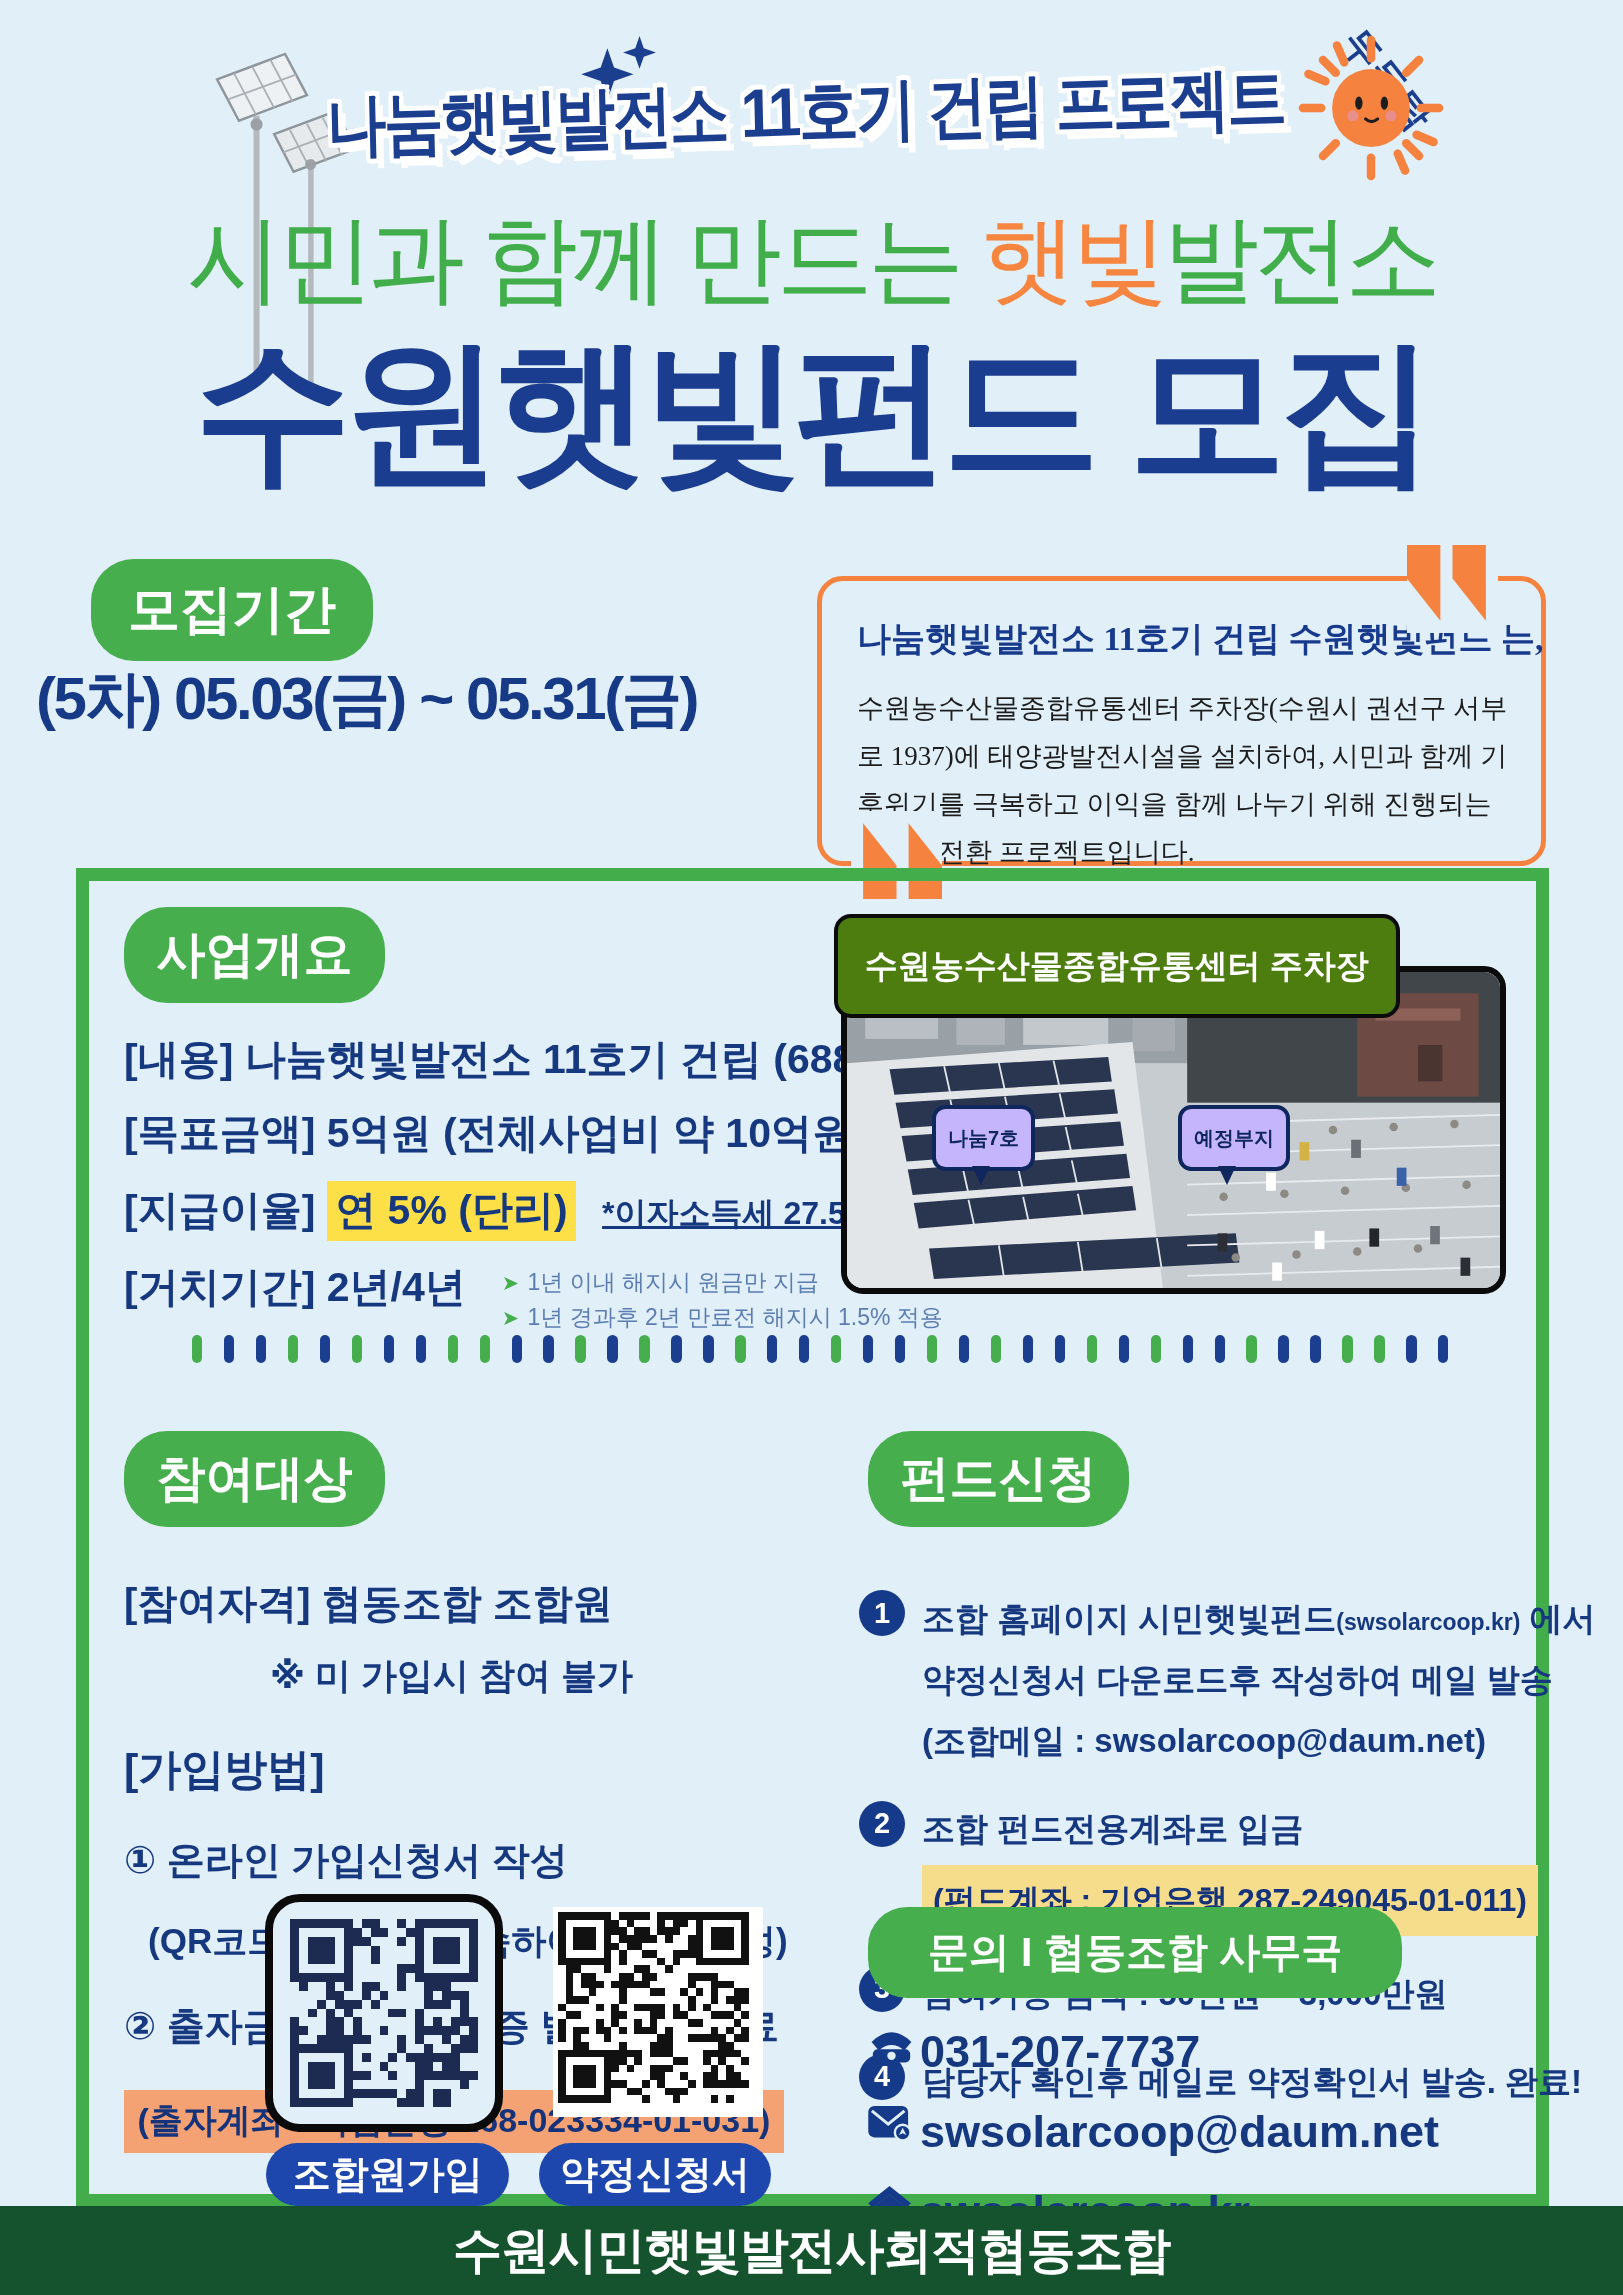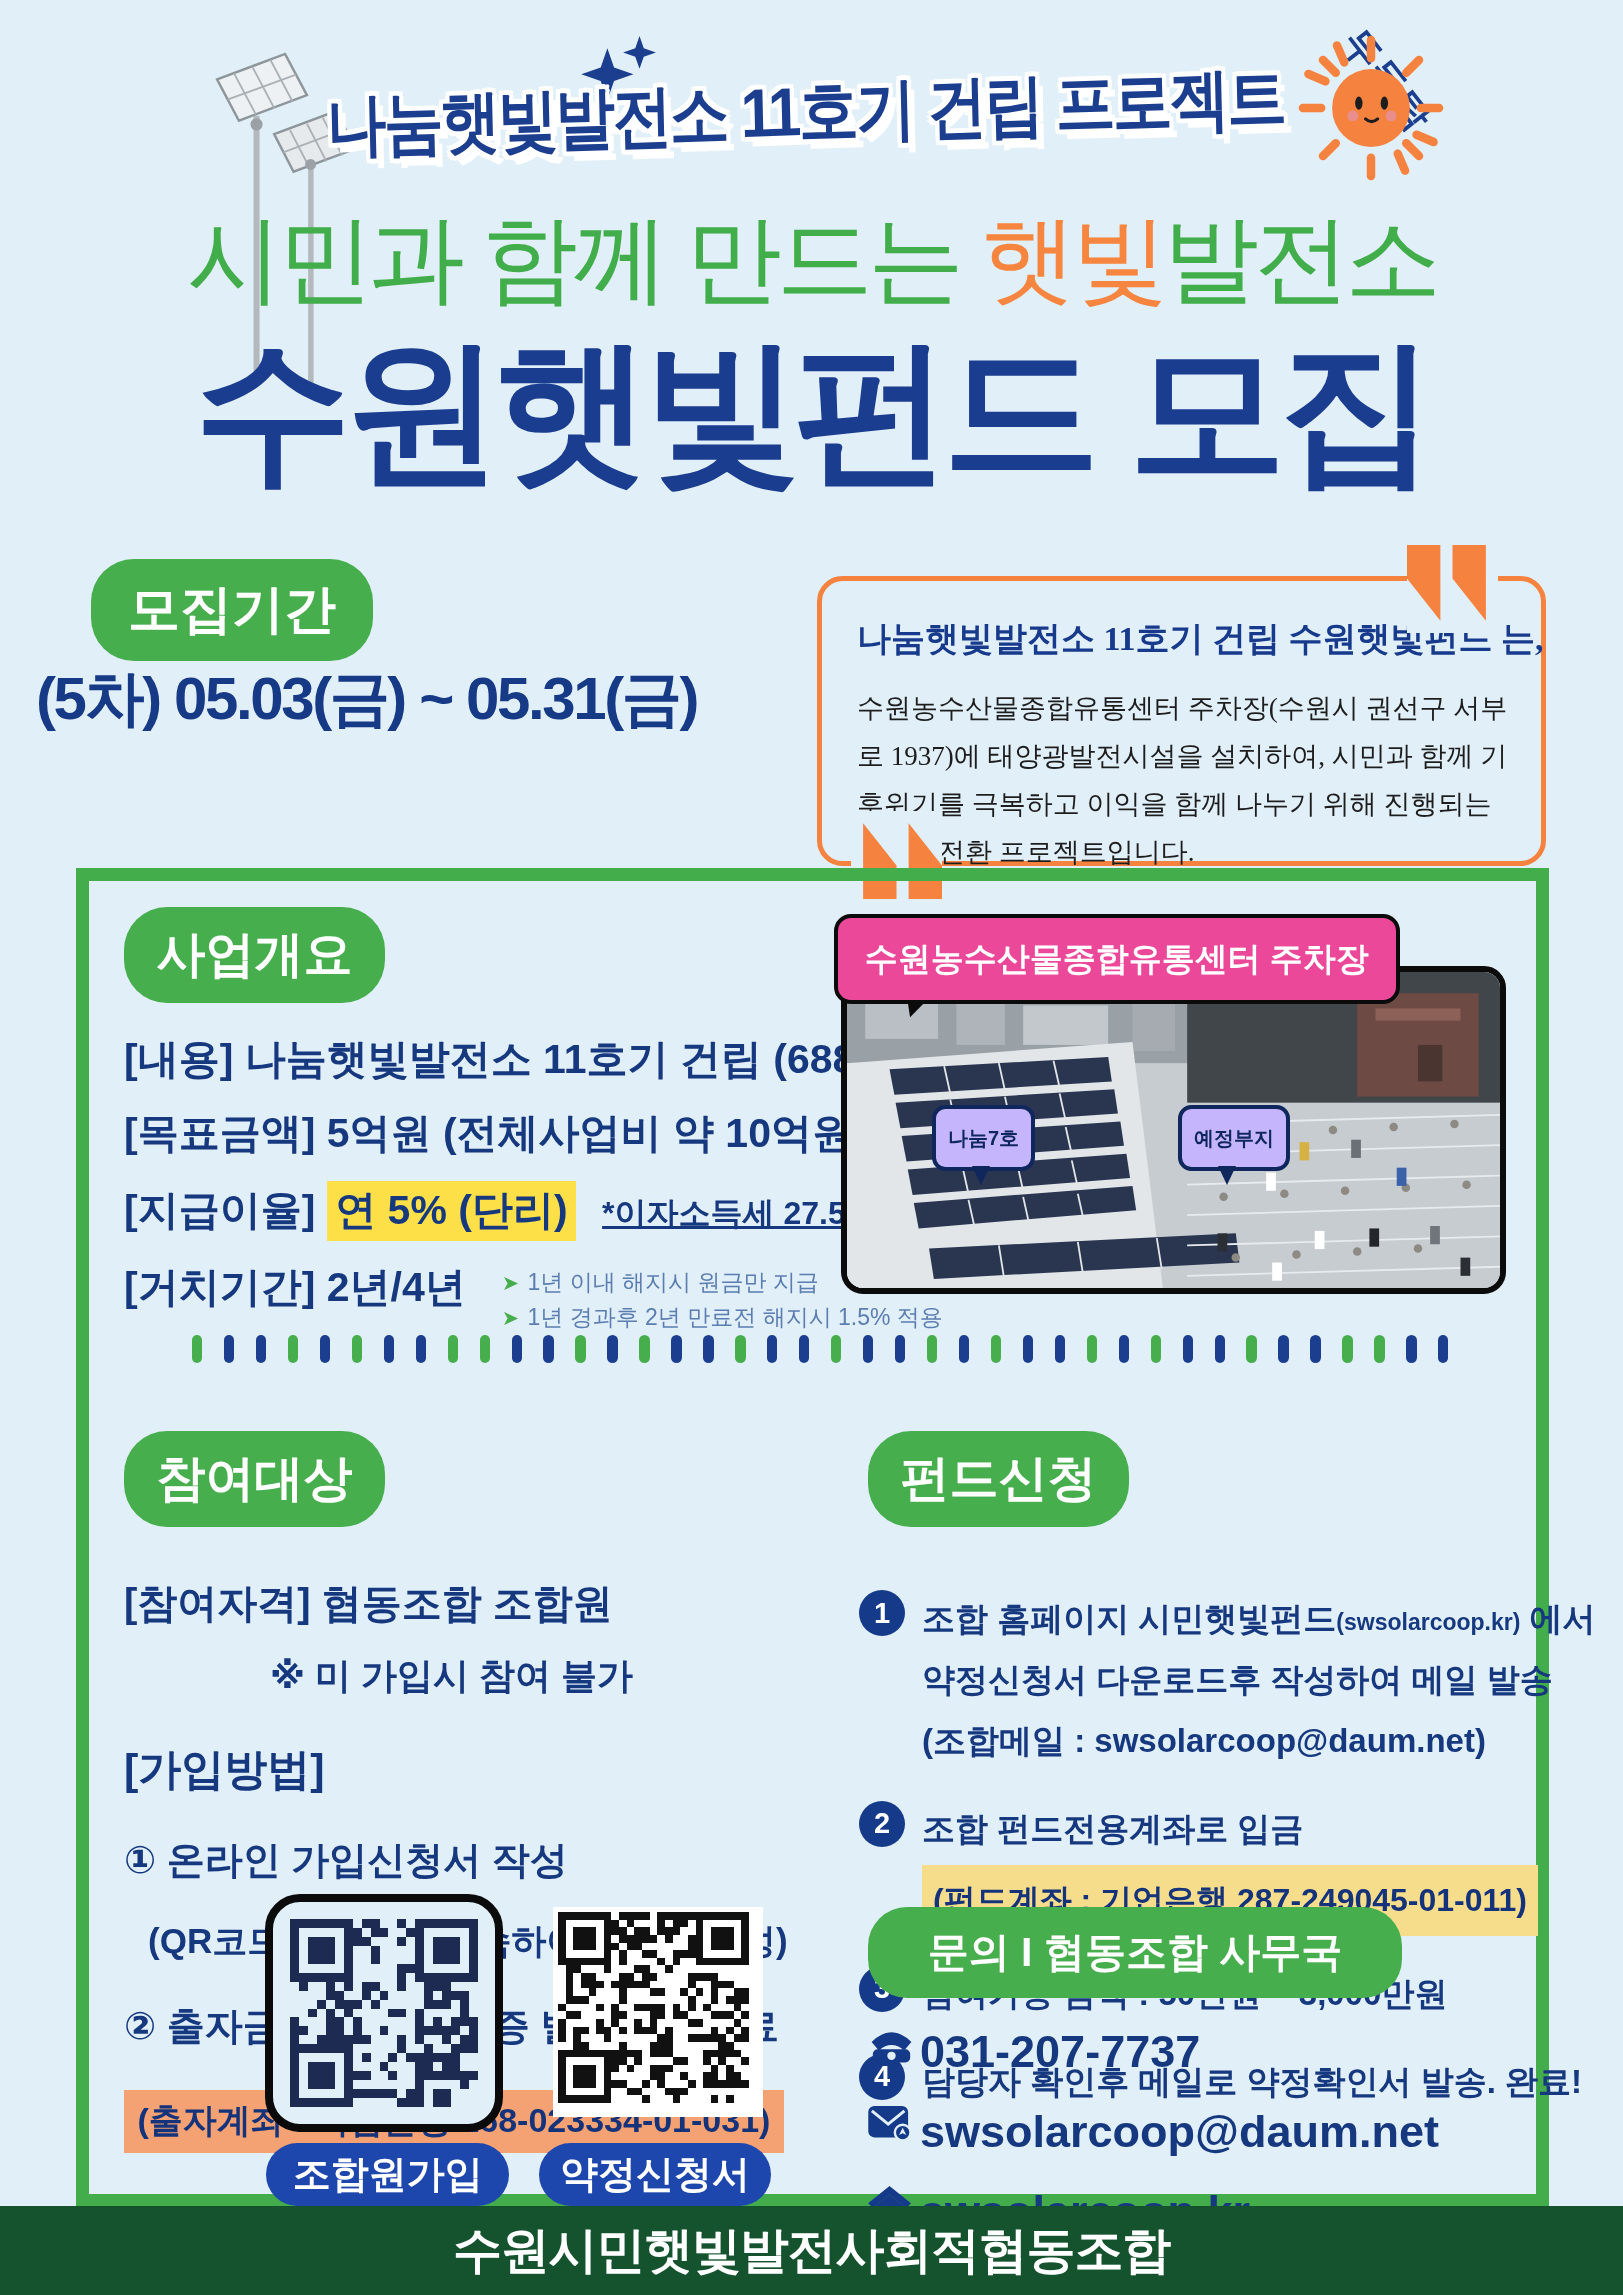--- a/index.html
+++ b/index.html
@@ -78,22 +78,22 @@
   .term-notes{margin-left:36px;margin-top:4.9px;}
   .term-note{font-size:23px;font-weight:400;color:#5b7db0;white-space:nowrap;line-height:1.55;}
   .term-note .arr{color:#47ae4e;margin-right:8.5px;font-size:20.6px;}
   
   .photo-area{position:absolute;left:752px;top:33px;width:695px;height:383px;}
   .photo{
     position:absolute;left:0;top:52px;width:665px;height:328px;
     border:6px solid #0b0b0b;border-radius:22px;overflow:hidden;background:#c7ccd1;box-sizing:border-box;
   }
   .photo-bubble{
-    position:absolute;left:-7.3px;top:0;height:72px;padding:5px 27px;
-    background:#ec4899;border:4.9px solid #0b0b0b;border-radius:17px;
+    position:absolute;left:-7.3px;top:0;height:72px;padding:12px 27px;
+    background:#4d7c0f;border:4.9px solid #0b0b0b;border-radius:17px;
     display:flex;align-items:center;color:#fff;font-size:33px;font-weight:800;white-space:nowrap;z-index:3;
   }
   .photo-bubble-tail{
     position:absolute;left:58px;top:72px;width:0;height:0;z-index:2;
     border-left:16px solid transparent;border-right:16px solid transparent;border-top:32px solid #0b0b0b;
     transform:rotate(18deg);
   }
   .photo-label{
     position:absolute;height:58px;padding:0 12px;background:#c4b5fd;
     border:4.3px solid #10275e;border-radius:13.4px;display:flex;align-items:center;

